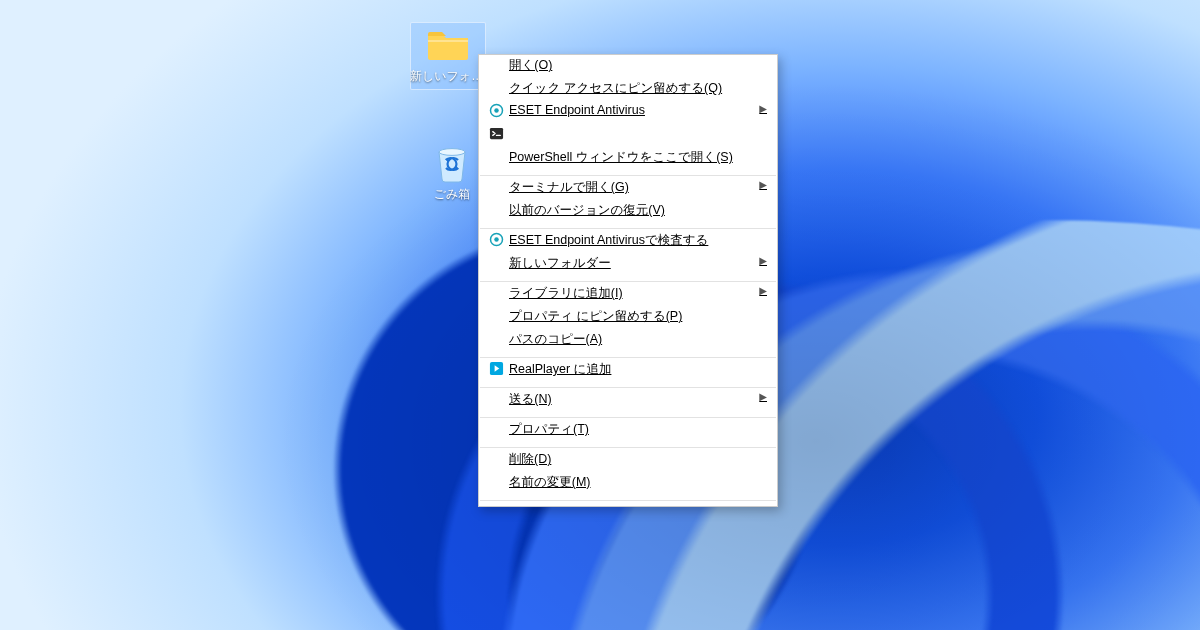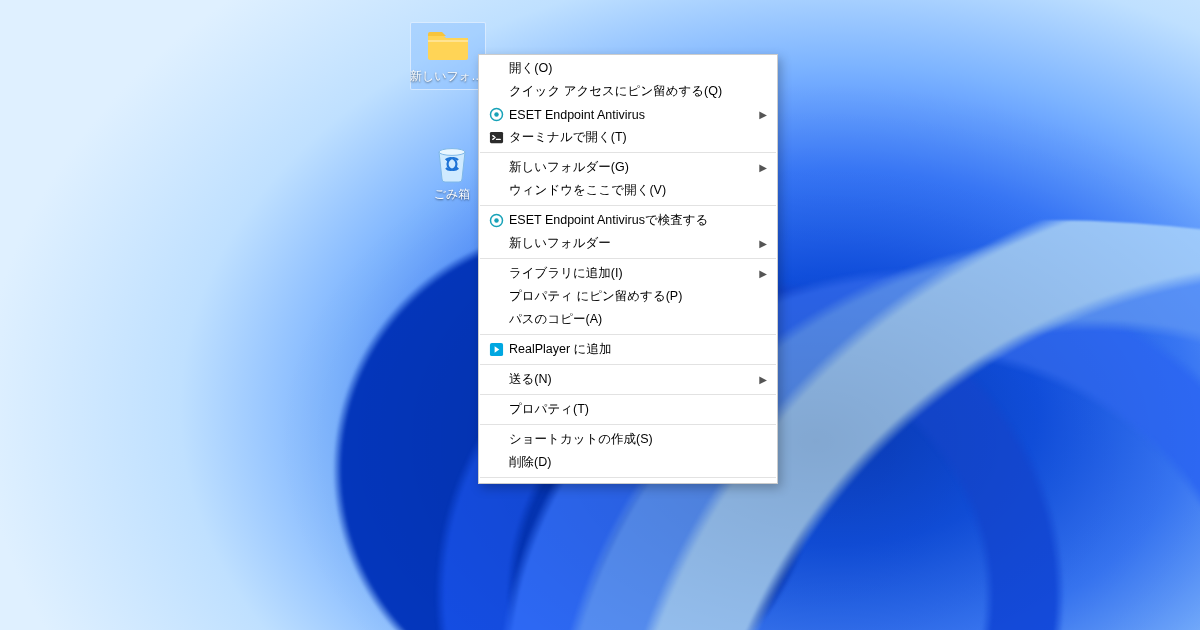--- a/index.html
+++ b/index.html
@@ -37,21 +37,21 @@
     left: 478px;
     top: 54px;
     width: 300px;
     background: #fff;
     border: 1px solid #ccc;
     box-shadow: 3px 4px 10px rgba(0,0,0,.25);
     font-size: 12.5px;
     color: #000;
     padding: 2px 0;
   }
-  .mi { display: flex; align-items: center; height: 23px; padding: 0 10px 0 6px; cursor: default; }
+  .mi { display: flex; height: 23px; padding: 0 10px 0 6px; cursor: default; text-decoration: underline; }
   .mi .ico { width: 22px; display: flex; justify-content: center; }
   .mi .txt { flex: 1; padding-left: 2px; }
   .mi .arrow { width: 12px; text-align: right; color: #555; font-size: 10px; }
   .sep { height: 1px; background: #e2e2e2; margin: 3px 1px; }
   .ico svg { display: block; }
 </style>
 </head>
 <body>
 
 <div id="desktop">
@@ -109,32 +109,36 @@
         <span class="arrow">▶</span>
       </div>
       <div class="mi">
         <span class="ico">
           <svg width="15" height="15" viewBox="0 0 16 16">
             <rect x="1" y="2" width="14" height="12" rx="1.5" fill="#2b2b2b"></rect>
             <path d="M4 6 l2.5 2 L4 10" fill="none" stroke="#fff" stroke-width="1.4" stroke-linecap="round" stroke-linejoin="round"></path>
             <path d="M8 10 h4" stroke="#fff" stroke-width="1.4" stroke-linecap="round"></path>
           </svg>
         </span>
-        <span class="txt">ターミナルで開く(T)</span>
-        <span class="arrow"></span>
-      </div>
-      <div class="sep"></div>
-      <div class="mi">
-        <span class="ico"></span>
-        <span class="txt">新しいフォルダー(G)</span>
-        <span class="arrow">▶</span>
-      </div>
-      <div class="mi">
-        <span class="ico"></span>
-        <span class="txt">ウィンドウをここで開く(V)</span>
+        <span class="arrow"></span>
+      </div>
+      <div class="mi">
+        <span class="ico"></span>
+        <span class="txt">PowerShell ウィンドウをここで開く(S)</span>
+        <span class="arrow"></span>
+      </div>
+      <div class="sep"></div>
+      <div class="mi">
+        <span class="ico"></span>
+        <span class="txt">ターミナルで開く(G)</span>
+        <span class="arrow">▶</span>
+      </div>
+      <div class="mi">
+        <span class="ico"></span>
+        <span class="txt">以前のバージョンの復元(V)</span>
         <span class="arrow"></span>
       </div>
       <div class="sep"></div>
       <div class="mi">
         <span class="ico">
           <svg width="15" height="15" viewBox="0 0 16 16">
             <circle cx="8" cy="8" r="6.4" fill="none" stroke="#17a2b8" stroke-width="1.6"></circle>
             <circle cx="8" cy="8" r="2.4" fill="#17a2b8"></circle>
           </svg>
         </span>
@@ -181,23 +185,23 @@
       </div>
       <div class="sep"></div>
       <div class="mi">
         <span class="ico"></span>
         <span class="txt">プロパティ(T)</span>
         <span class="arrow"></span>
       </div>
       <div class="sep"></div>
       <div class="mi">
         <span class="ico"></span>
-        <span class="txt">ショートカットの作成(S)</span>
-        <span class="arrow"></span>
-      </div>
-      <div class="mi">
-        <span class="ico"></span>
         <span class="txt">削除(D)</span>
+        <span class="arrow"></span>
+      </div>
+      <div class="mi">
+        <span class="ico"></span>
+        <span class="txt">名前の変更(M)</span>
         <span class="arrow"></span>
       </div>
       <div class="sep"></div>
     </div>
 </div>
 
 </body></html>

